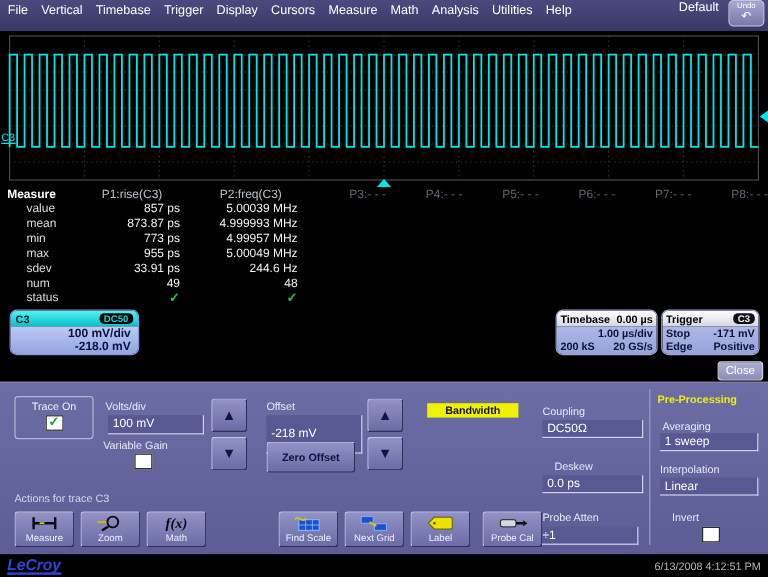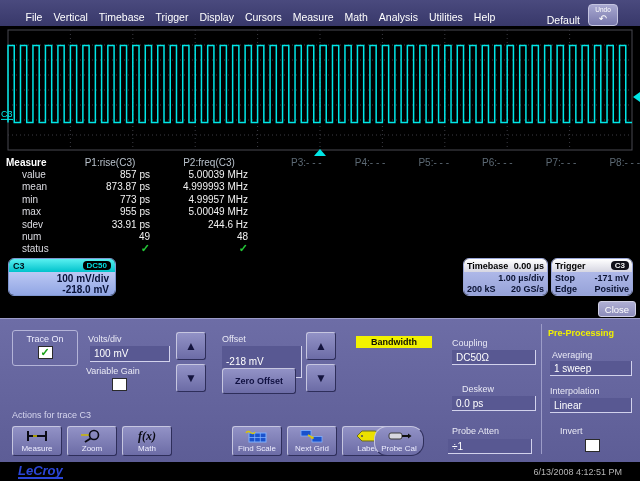--- a/index.html
+++ b/index.html
@@ -2,22 +2,22 @@
 <html><head>
 <meta charset="utf-8">
 <style>
   * { margin:0; padding:0; box-sizing:border-box; }
   html,body { width:640px; height:481px; }
   body { position:relative; background:#000; overflow:hidden;
          font-family:"Liberation Sans", sans-serif; color:#fff; }
 
   
   .menubar { position:absolute; top:0; left:0; width:640px; height:26px;
-    background:linear-gradient(#4a4a7e,#38386a); display:flex; align-items:flex-end;
-    padding:0 20px; font-size:10.5px; color:#fff; }
+    background:linear-gradient(#4a4a7e,#38386a); display:flex; align-items:flex-start;
+    padding:0 1px; font-size:10.5px; color:#fff; }
   .menu-item { padding:3px 5.5px; cursor:default; white-space:nowrap; }
   .flex-spacer { flex:1; }
   .default-label { padding:0 8px; }
   .undo-btn { width:30px; height:22px; margin-right:2px;
     background:linear-gradient(#a8a8d0,#7878ac); border:1px solid #c4c4e0;
     border-radius:4px; display:flex; flex-direction:column; align-items:center;
     justify-content:center; color:#fff; line-height:1; }
   .undo-text { font-size:6.5px; }
   .undo-icon { font-size:10px; line-height:9px; }
 
@@ -90,21 +90,21 @@
   .vsep { position:absolute; left:541px; top:26px; height:130px; border-left:1px solid #9c9cc8; }
   .btn-2line { position:absolute; font-size:9px; color:#101040; font-weight:bold;
     display:flex; align-items:center; justify-content:center; text-align:center; line-height:10px; }
   .action-btn { position:absolute; top:128px; width:50px; height:30px;
     display:flex; flex-direction:column; align-items:center; justify-content:space-between;
     padding:2px 0 2px; font-size:8px; color:#eef; }
   .act-icon { display:block; }
 
   
   .footer { position:absolute; bottom:0; left:0; width:640px; height:19px; background:#000;
-    display:flex; justify-content:space-between; align-items:center; padding:0 18px; }
+    display:flex; justify-content:space-between; align-items:center; padding:0 6px; }
   .logo { color:#2b46d9; font-weight:bold; font-style:italic; font-size:13px;
     border-bottom:2px solid #2b46d9; line-height:13px; }
   .dtime { color:#b4b4b4; font-size:9px; }
 </style>
 </head>
 <body>
 
 <div class="menubar">
   <span class="menu-item">File</span>
   <span class="menu-item">Vertical</span>
@@ -371,21 +371,21 @@
       </svg>
     <span>Next Grid</span>
   </button>
   <button class="action-btn raised" style="left:342px;">
     <svg class="act-icon" width="26" height="14" viewBox="0 0 26 14">
         <path d="M8 2h13q2 0 2 2v6q0 2-2 2H8L3 7z" fill="#ece000" stroke="#6a6a20"></path>
         <circle cx="8" cy="7" r="1.1" fill="#555"></circle>
       </svg>
     <span>Label</span>
   </button>
-  <button class="action-btn raised" style="left:374px;border-radius:13px;">
+  <button class="action-btn raised" style="left:402px;">
     <svg class="act-icon" width="26" height="14" viewBox="0 0 26 14">
         <rect x="3" y="4" width="13" height="6" rx="2" fill="#d8d8e0" stroke="#3a3a3a"></rect>
         <path d="M16 7h6" stroke="#101010" stroke-width="2"></path>
         <path d="M22 4.5L25.5 7 22 9.5z" fill="#101010"></path>
       </svg>
     <span>Probe Cal</span>
   </button>
 </div>
 
 <div class="footer">

